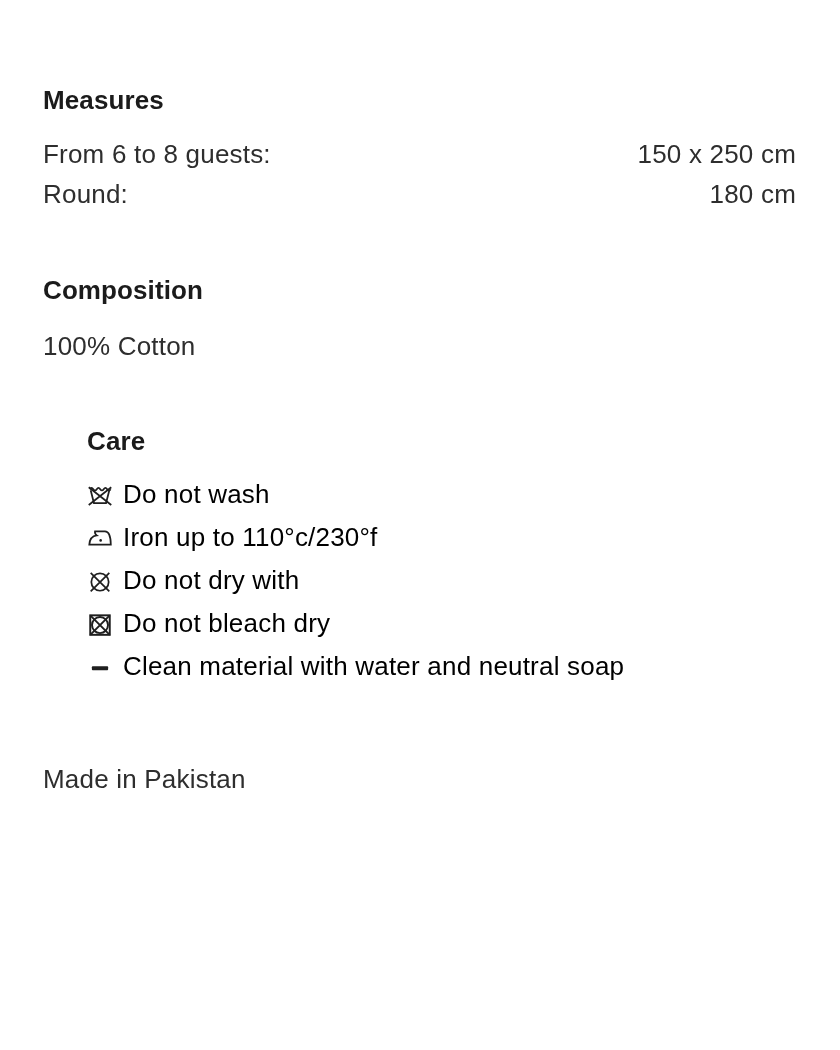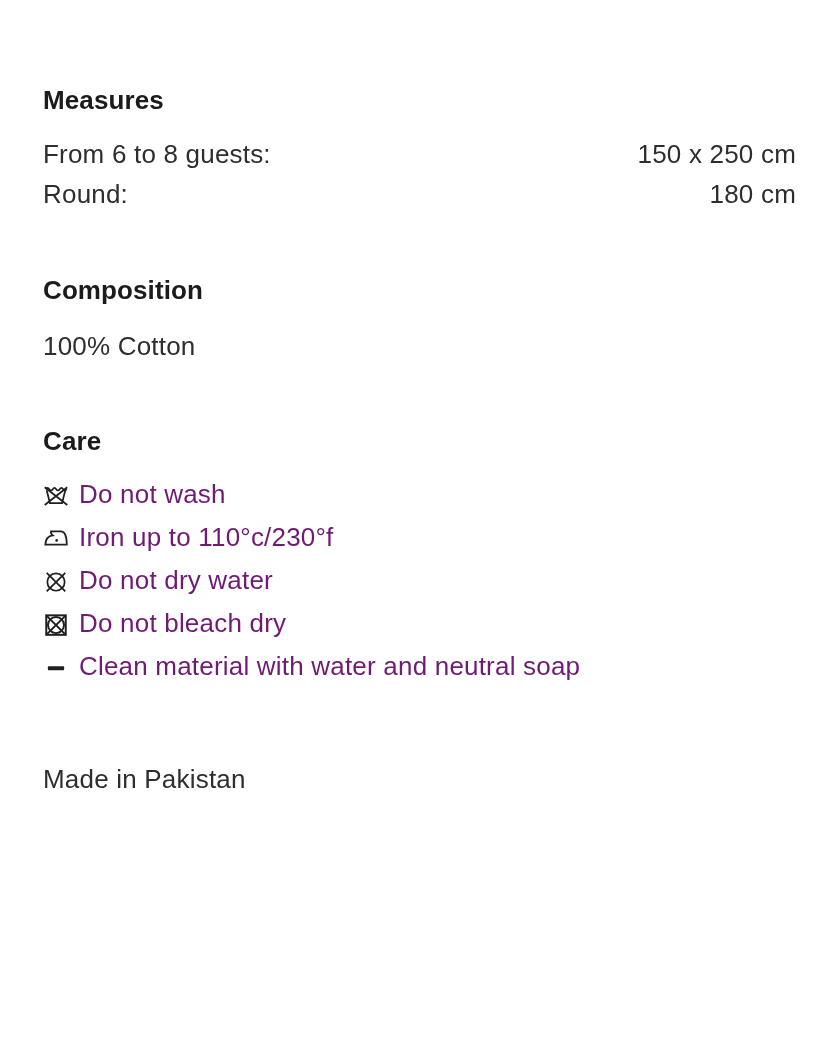--- a/index.html
+++ b/index.html
@@ -34,21 +34,21 @@
   
   .measure-rows { margin-top: 21px; }
   .measure-row {
     display: flex;
     justify-content: space-between;
     align-items: baseline;
     line-height: 40px;
   }
   
   .section-composition { margin-top: 63px; }
-  .section-care { margin-top: 62px; }
+  .section-care { margin-top: 62px; margin-left: 44px; }
   .section-origin { margin-top: 71px; }
   .section-value { margin-top: 23px; line-height: 40px; }
   
   .care-list { margin-top: 19px; }
   .care-row {
     display: flex;
     align-items: center;
     height: 43px;
   }
   .care-icon {
@@ -66,21 +66,21 @@
     stroke-width: 1.6;
     stroke-linecap: butt;
     stroke-linejoin: miter;
   }
   .care-icon .heavy { stroke-width: 1.8; }
   .care-icon .filled { fill: #1f1f1f; stroke: none; }
   .care-label {
     margin-left: 10px;
     font-size: 26px;
     font-weight: 300;
-    color: #701a75;
+    color: #000000;
     letter-spacing: 0.2px;
     white-space: nowrap;
   }
 </style>
 </head>
 <body>
 
 <div class="page">
 
   <section>
@@ -128,21 +128,21 @@
         <span class="care-label">Iron up to 110°c/230°f</span>
       </div>
 
       <div class="care-row">
         <span class="care-icon">
           <svg viewBox="0 0 24 24">
             <circle class="stroked" cx="12" cy="13" r="8"></circle>
             <path class="stroked" d="M3.4,4.4 L20.6,21.6 M20.6,4.4 L3.4,21.6"></path>
           </svg>
         </span>
-        <span class="care-label">Do not dry water</span>
+        <span class="care-label">Do not dry with</span>
       </div>
 
       <div class="care-row">
         <span class="care-icon">
           <svg viewBox="0 0 24 24">
             <rect class="stroked heavy" x="3" y="4" width="18" height="18"></rect>
             <circle class="stroked heavy" cx="12" cy="13" r="7.4"></circle>
             <path class="stroked heavy" d="M3,4 L21,22 M21,4 L3,22"></path>
           </svg>
         </span>

